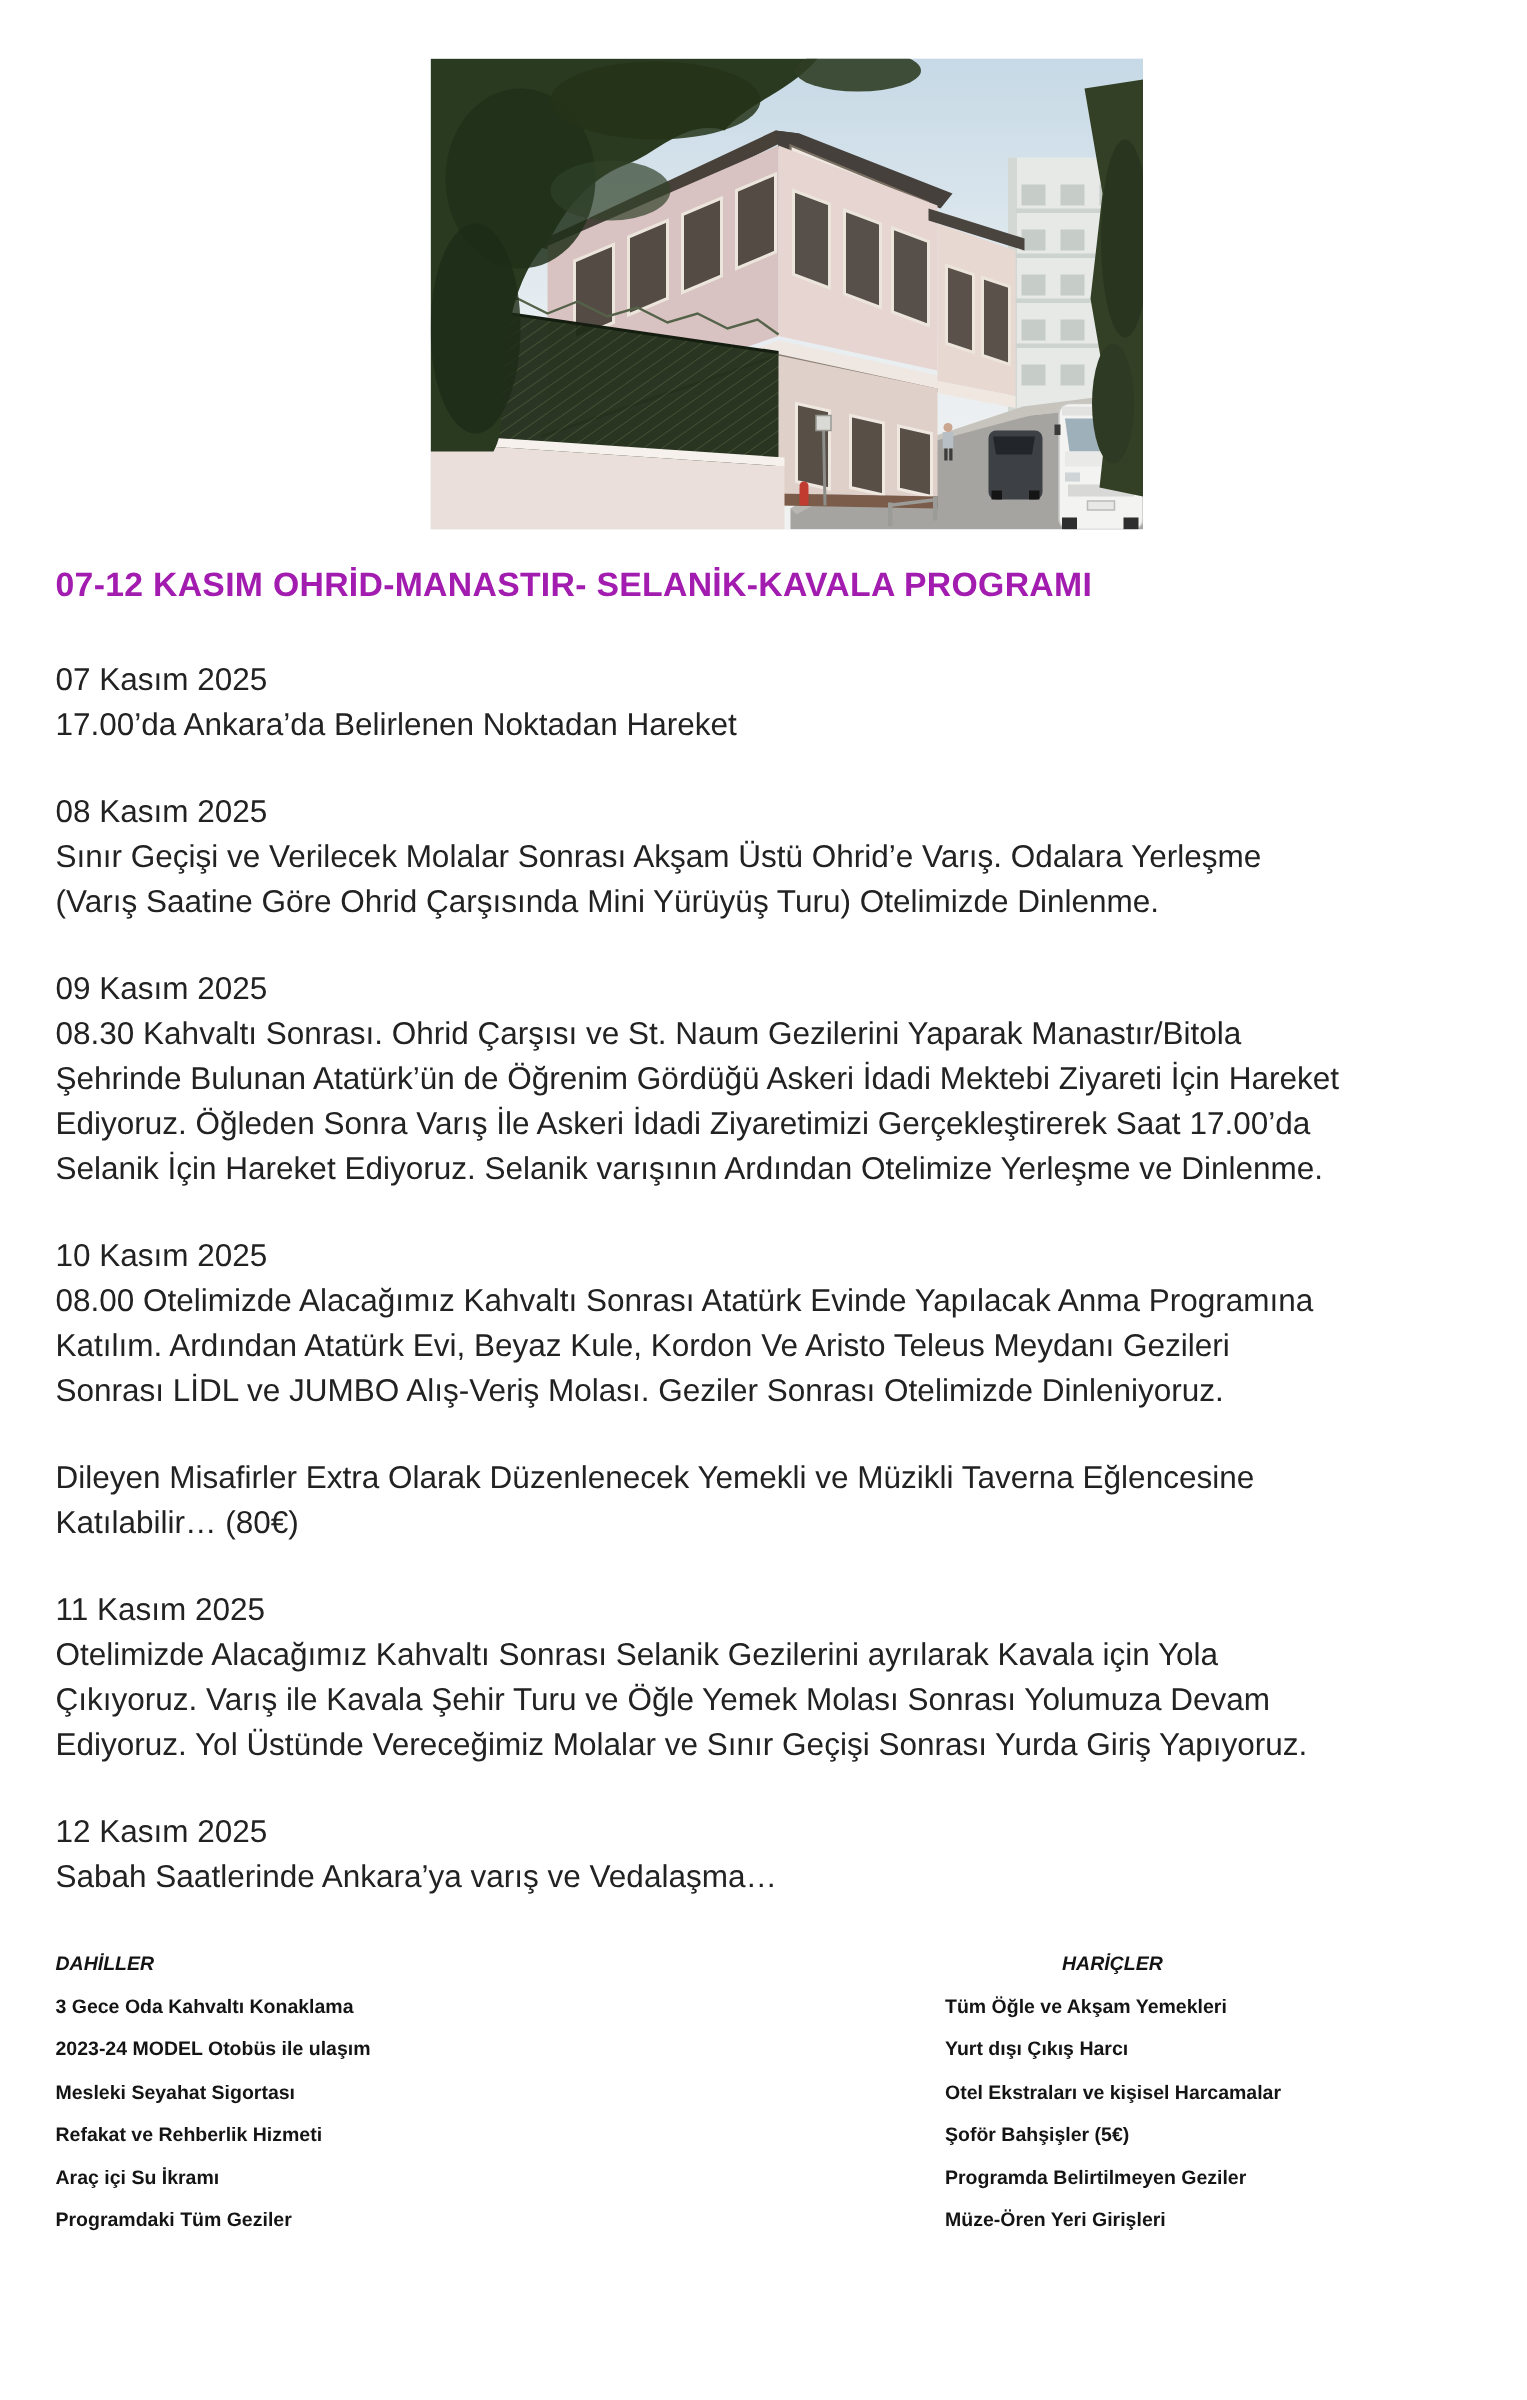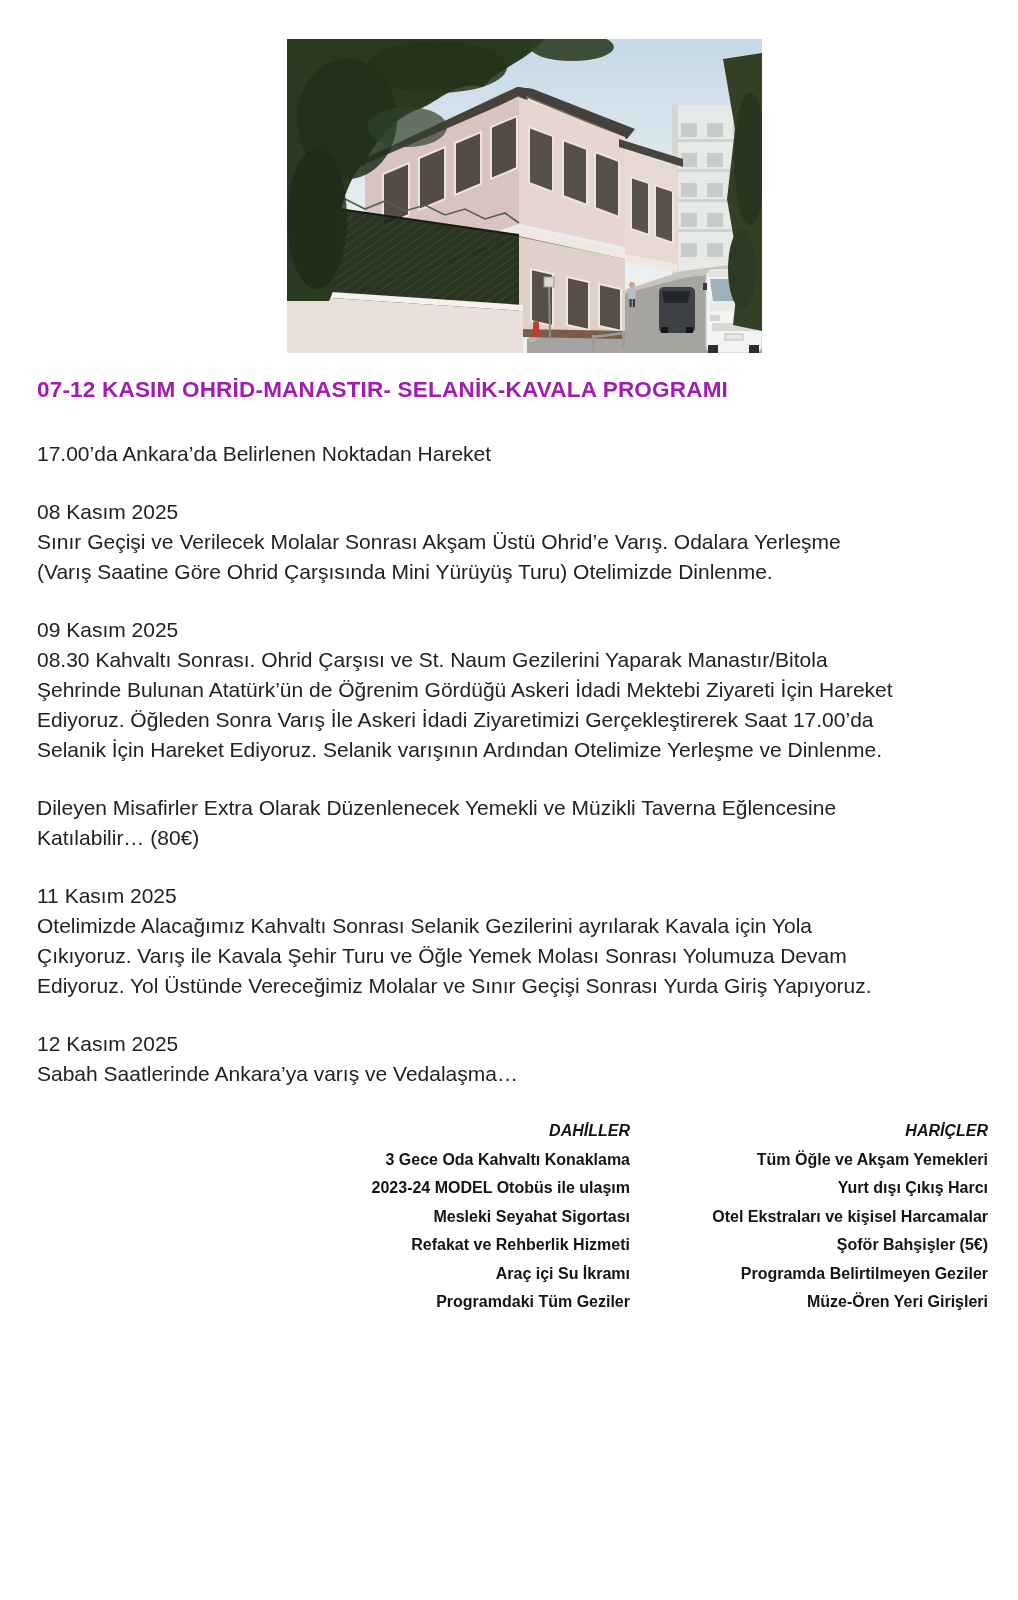--- a/index.html
+++ b/index.html
@@ -35,25 +35,24 @@
     font-size: 21px;
     line-height: 30px;
   }
   .content section { margin: 0 0 28px 0; }
   .content p { margin: 0; white-space: pre-line; }
 
   .columns {
     display: flex;
     margin: 22px 0 12px 37px;
     width: 951px;
-    font-size: 16px;
+    font-size: 13px;
     line-height: 28.5px;
     font-weight: 700;
     color: #141414;
-    text-align: right;
   }
   .col-left { width: 593px; flex: 0 0 593px; }
   .col-right { flex: 1; }
   .columns p { margin: 0; }
   .colhead { font-style: italic; font-weight: 700; }
   .col-right .colhead { margin-left: 78px; }
 </style>
 </head>
 <body>
 
@@ -216,35 +215,40 @@
         <ellipse cx="285" cy="8" rx="42" ry="14" fill="#2e3d24" opacity="0.9"></ellipse>
         <ellipse cx="120" cy="88" rx="40" ry="20" fill="#31422a" opacity="0.7"></ellipse>
       </g>
     </svg>
   </div>
 
   <h1 class="title">07-12 KASIM OHRİD-MANASTIR- SELANİK-KAVALA PROGRAMI</h1>
 
   <div class="content">
     <section>
+      <p class="date">07 Kasım 2025</p>
       <p class="text">17.00’da Ankara’da Belirlenen Noktadan Hareket</p>
     </section>
     <section>
       <p class="date">08 Kasım 2025</p>
       <p class="text">Sınır Geçişi ve Verilecek Molalar Sonrası Akşam Üstü Ohrid’e Varış. Odalara Yerleşme
 (Varış Saatine Göre Ohrid Çarşısında Mini Yürüyüş Turu) Otelimizde Dinlenme.</p>
     </section>
     <section>
       <p class="date">09 Kasım 2025</p>
       <p class="text">08.30 Kahvaltı Sonrası. Ohrid Çarşısı ve St. Naum Gezilerini Yaparak Manastır/Bitola
 Şehrinde Bulunan Atatürk’ün de Öğrenim Gördüğü Askeri İdadi Mektebi Ziyareti İçin Hareket
 Ediyoruz. Öğleden Sonra Varış İle Askeri İdadi Ziyaretimizi Gerçekleştirerek Saat 17.00’da
 Selanik İçin Hareket Ediyoruz. Selanik varışının Ardından Otelimize Yerleşme ve Dinlenme.</p>
     </section>
     <section>
+      <p class="date">10 Kasım 2025</p>
+      <p class="text">08.00 Otelimizde Alacağımız Kahvaltı Sonrası Atatürk Evinde Yapılacak Anma Programına
+Katılım. Ardından Atatürk Evi, Beyaz Kule, Kordon Ve Aristo Teleus Meydanı Gezileri
+Sonrası LİDL ve JUMBO Alış-Veriş Molası. Geziler Sonrası Otelimizde Dinleniyoruz.</p>
     </section>
     <section>
       <p class="text">Dileyen Misafirler Extra Olarak Düzenlenecek Yemekli ve Müzikli Taverna Eğlencesine
 Katılabilir… (80€)</p>
     </section>
     <section>
       <p class="date">11 Kasım 2025</p>
       <p class="text">Otelimizde Alacağımız Kahvaltı Sonrası Selanik Gezilerini ayrılarak Kavala için Yola
 Çıkıyoruz. Varış ile Kavala Şehir Turu ve Öğle Yemek Molası Sonrası Yolumuza Devam
 Ediyoruz. Yol Üstünde Vereceğimiz Molalar ve Sınır Geçişi Sonrası Yurda Giriş Yapıyoruz.</p>

